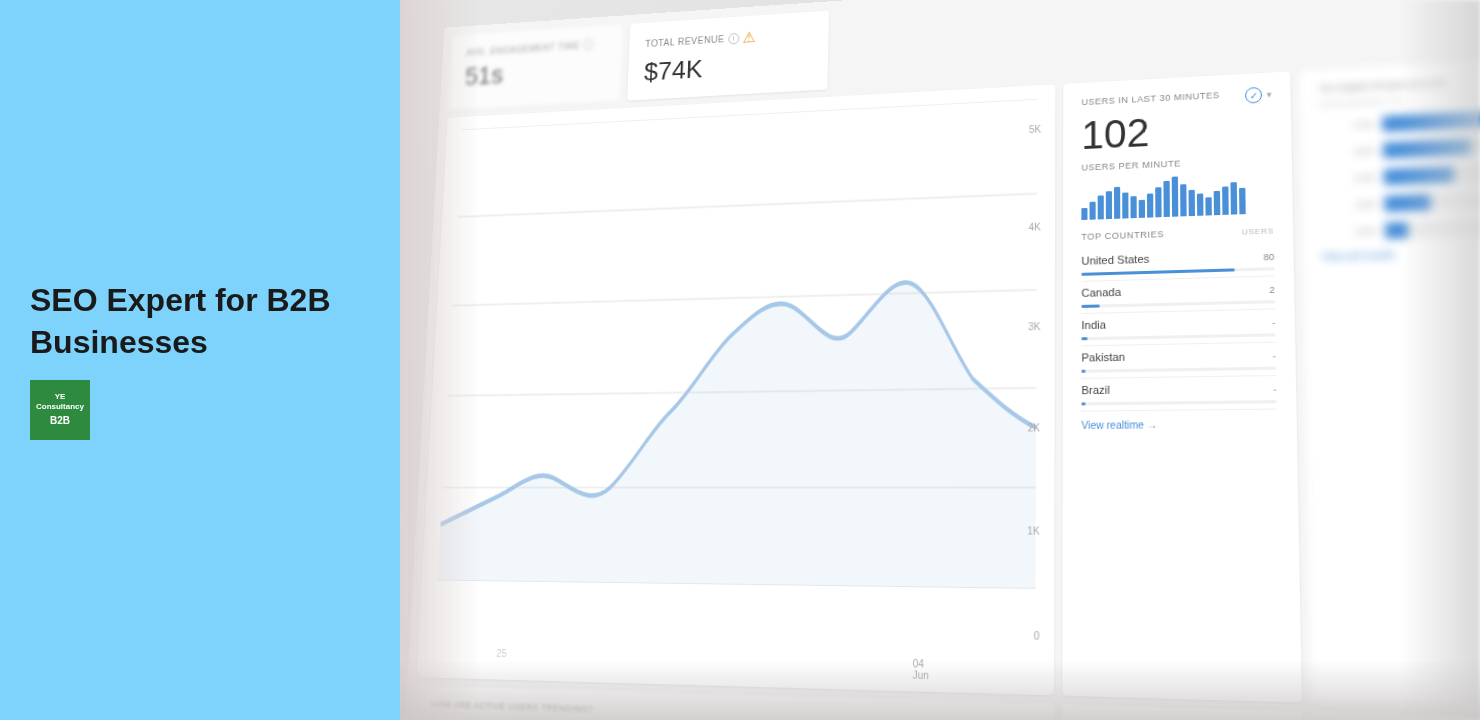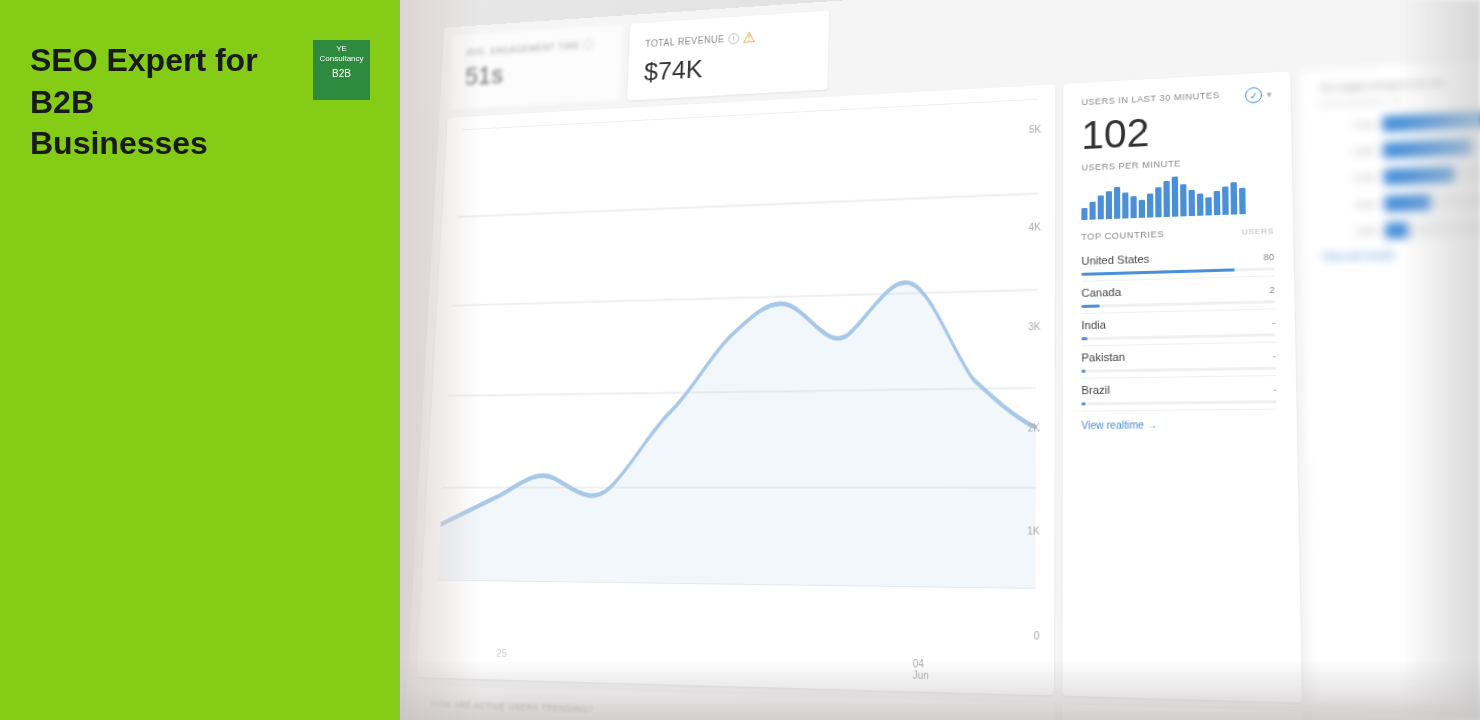--- a/index.html
+++ b/index.html
@@ -11,23 +11,23 @@
       font-family: 'Arial', sans-serif;
       display: flex;
       background: #f8e8e8;
     }
 
     
     .left-panel {
       width: 400px;
       min-width: 400px;
       height: 720px;
-      background: #84cc16;
-      display: flex;
-      flex-direction: row;
+      background: #7dd3fc;
+      display: flex;
+      flex-direction: column;
       justify-content: center;
       padding: 40px 30px;
       position: relative;
     }
 
     .left-panel h1 {
       font-size: 32px;
       font-weight: 700;
       color: #1a1a1a;
       line-height: 1.3;
@@ -40,27 +40,27 @@
       word-break: break-all;
       line-height: 1.5;
       margin-bottom: 24px;
     }
 
     .logo-box {
       width: 60px;
       height: 60px;
       background: #2d8a3e;
       display: flex;
-      align-items: flex-start;
+      align-items: center;
       justify-content: center;
       color: white;
       font-size: 9px;
       text-align: center;
       line-height: 1.3;
-      font-weight: normal;
+      font-weight: bold;
       padding: 4px;
     }
 
     
     .right-panel {
       flex: 1;
       height: 720px;
       background: linear-gradient(135deg, #e8e8e8 0%, #d0d0d0 100%);
       position: relative;
       overflow: hidden;

